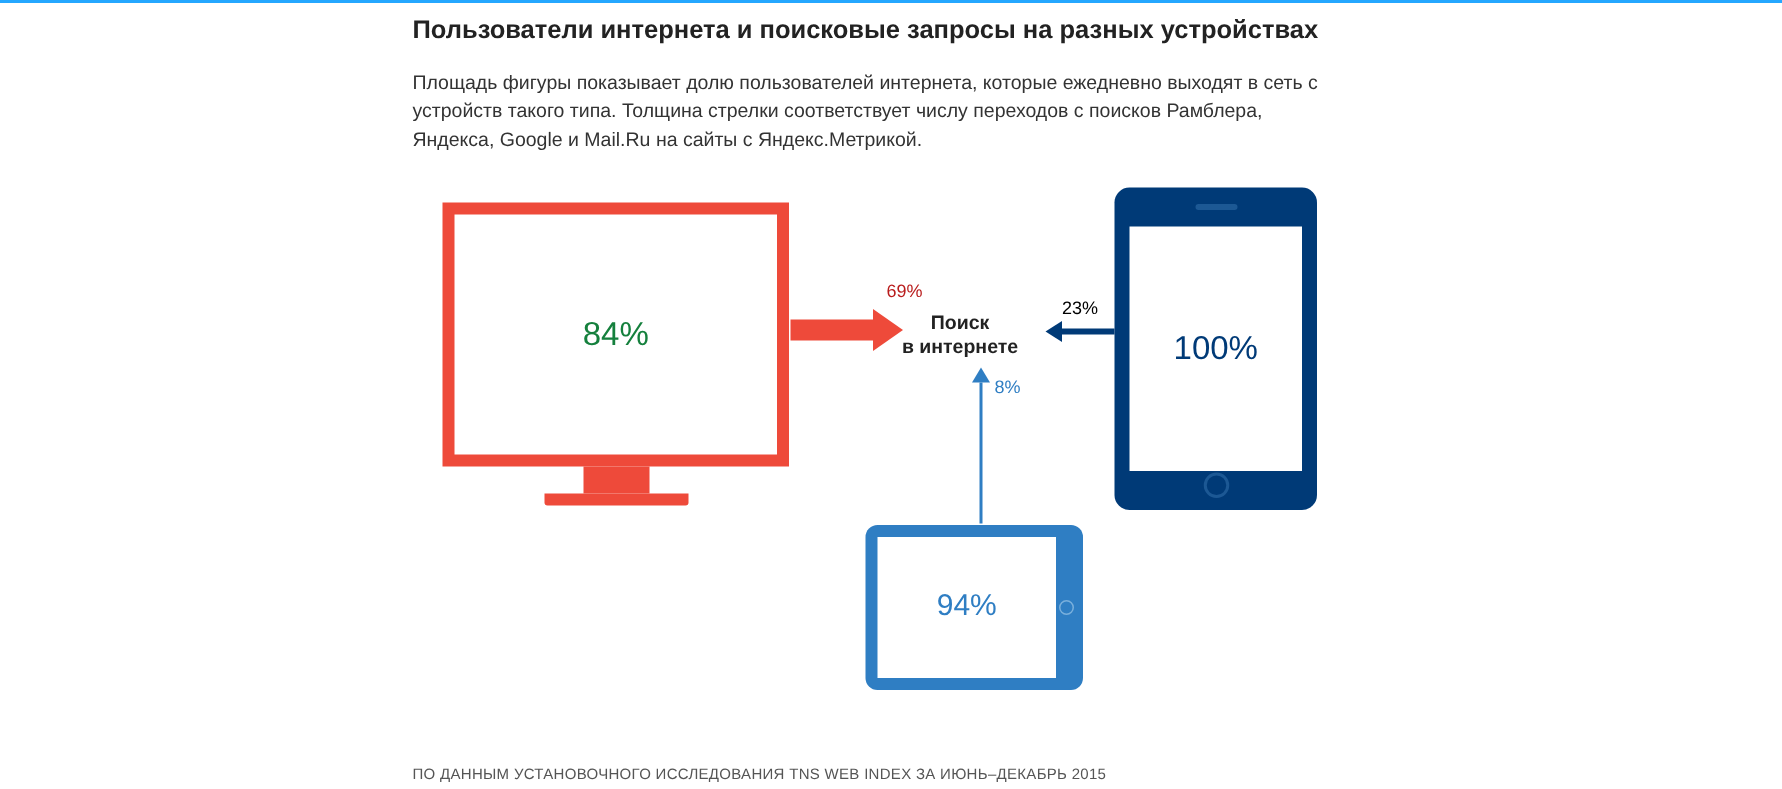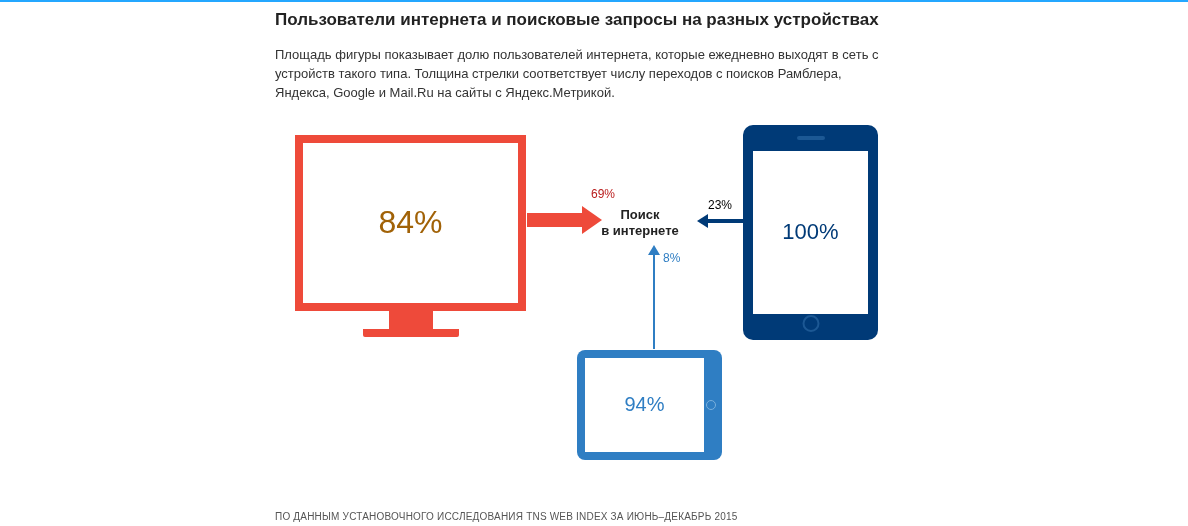--- a/index.html
+++ b/index.html
@@ -7,21 +7,21 @@
   .content{position:absolute;left:275px;top:8px;width:720px;}
   h1{font-size:17px;font-weight:bold;margin:0 0 10px 0;color:#222;}
   .desc{font-size:13px;line-height:1.45;color:#333;margin:16px 0 22px 0;max-width:620px;}
   .diagram{position:relative;width:700px;height:360px;}
   
   
   .desktop{position:absolute;left:20px;top:10px;}
   .desktop-screen{width:215px;height:160px;border:8px solid #ee4a3a;background:#fff;display:flex;align-items:center;justify-content:center;}
   .desktop-stand{width:44px;height:18px;background:#ee4a3a;margin:0 auto;}
   .desktop-base{width:96px;height:8px;background:#ee4a3a;margin:0 auto;border-radius:0 0 2px 2px;}
-  .desktop .pct{color:#a16207;font-size:32px;font-weight:normal;}
+  .desktop .pct{color:#15803d;font-size:22px;font-weight:normal;}
   
   
   .phone{position:absolute;left:468px;top:0;width:135px;height:215px;background:#003a77;border-radius:10px;padding:26px 10px 26px 10px;box-sizing:border-box;}
   .phone-screen{background:#fff;width:100%;height:100%;display:flex;align-items:center;justify-content:center;}
   .phone-speaker{position:absolute;top:11px;left:50%;transform:translateX(-50%);width:28px;height:4px;background:#1c5894;border-radius:2px;}
   .phone-btn{position:absolute;bottom:8px;left:50%;transform:translateX(-50%);width:13px;height:13px;border:2px solid #1c5894;border-radius:50%;}
   .phone .pct{color:#003a77;font-size:22px;}
   
   
   .tablet{position:absolute;left:302px;top:225px;width:145px;height:110px;background:#2f7ec3;border-radius:8px;padding:8px 18px 8px 8px;box-sizing:border-box;}

